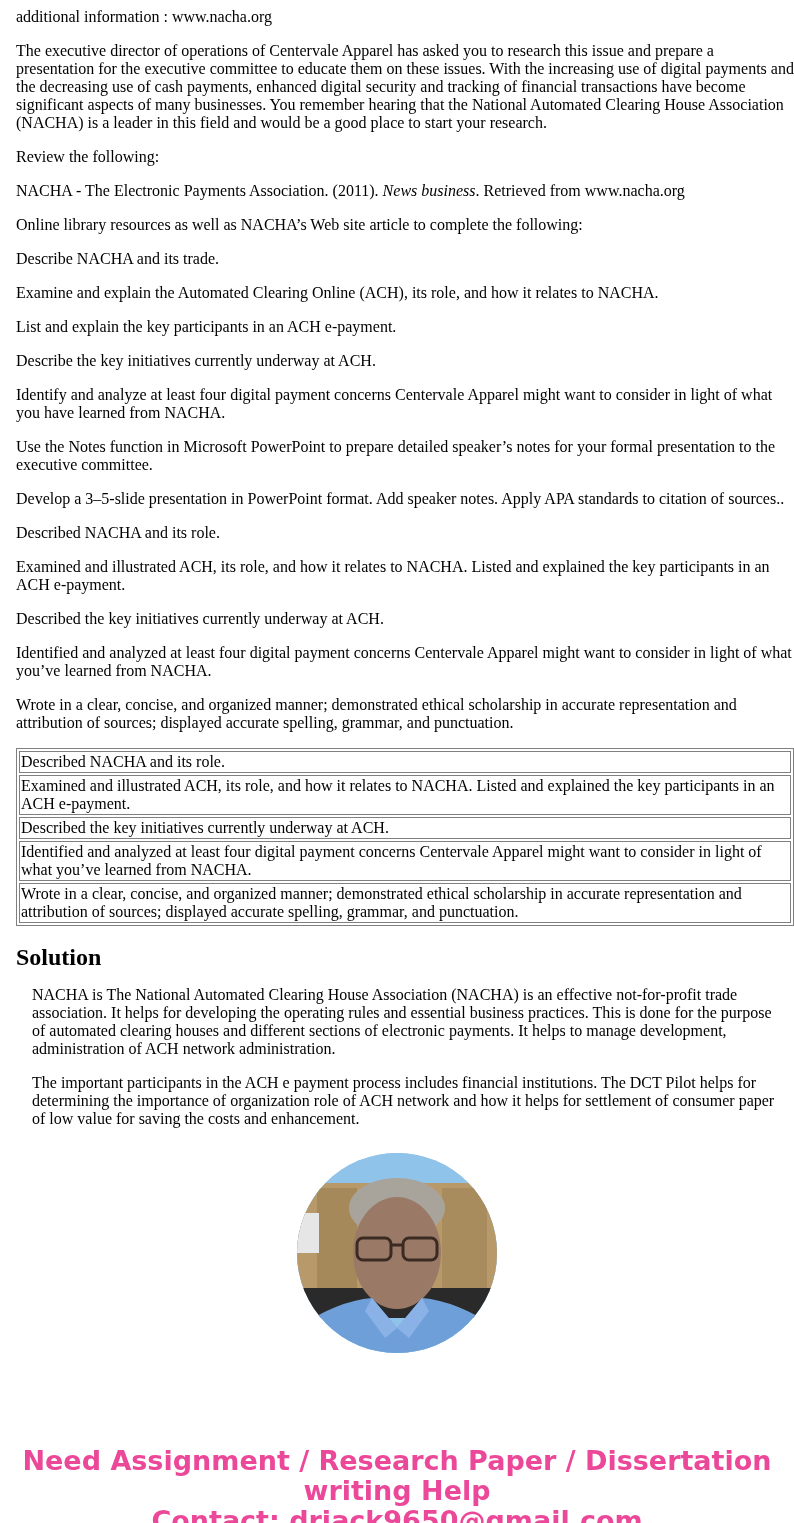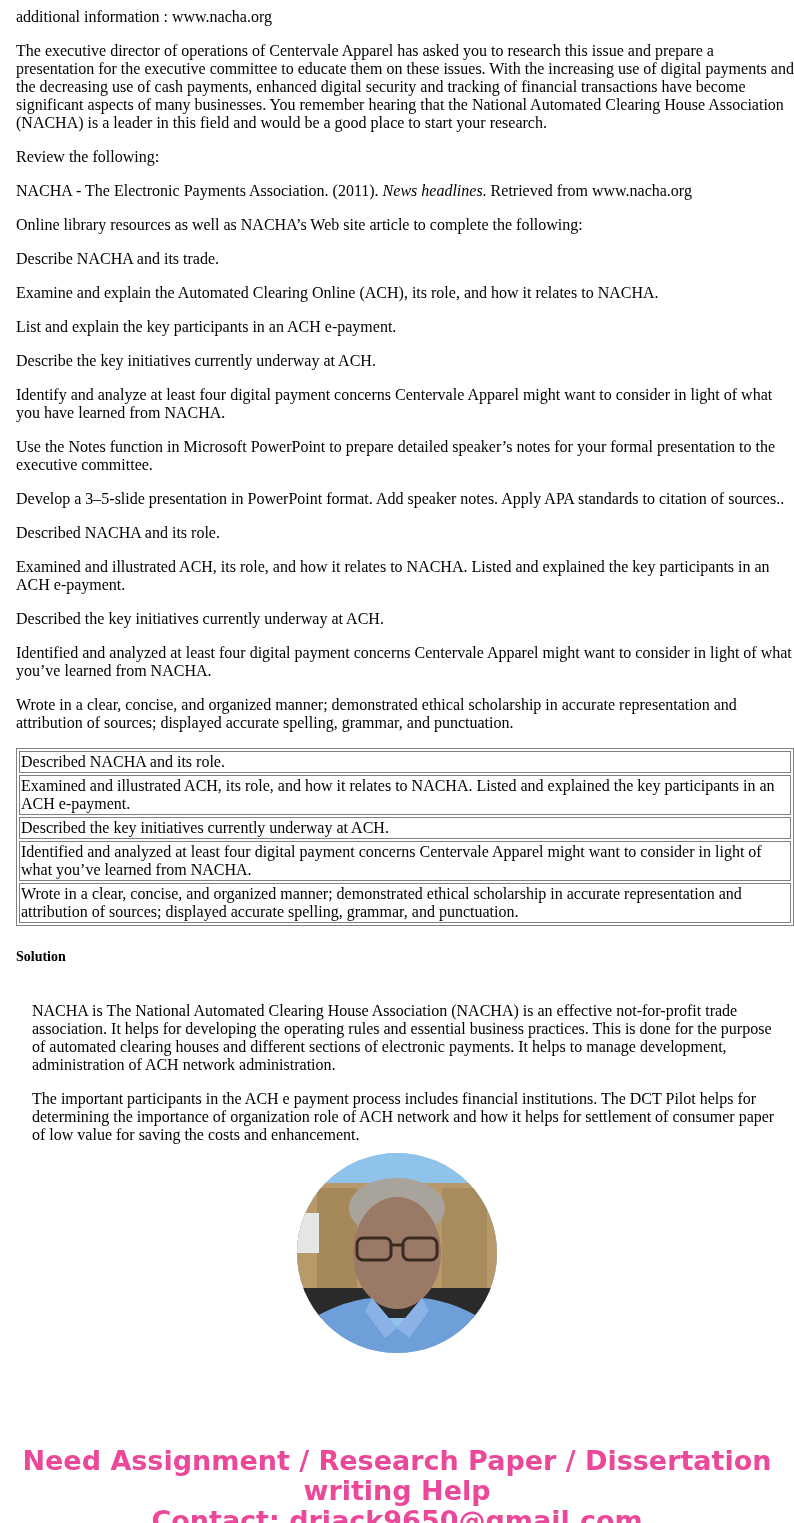--- a/index.html
+++ b/index.html
@@ -29,23 +29,23 @@
     margin: 16px 0;
     font-size: 16px;
     line-height: 18px;
   }
   table.rubric td {
     border: 1px solid #808080;
     padding: 1px;
     vertical-align: top;
   }
   h3.solution-title {
-    font-size: 14px;
+    font-size: 24px;
     font-weight: bold;
-    margin: 20px 0 34px 0;
+    margin: 20px 0 18px 0;
     line-height: 22px;
   }
   .solution-body p { margin: 16px; }
   .clipped-wrap {
     position: absolute;
     left: 8px;
     top: 1117px;
     width: 778px;
     height: 10px;
     overflow: hidden;
@@ -75,21 +75,21 @@
   }
   .cta div { margin: 0; }
 </style>
 </head>
 <body>
 
 <div class="content">
   <p class="first">additional information : www.nacha.org</p>
   <p>The executive director of operations of Centervale Apparel has asked you to research this issue and prepare a presentation for the executive committee to educate them on these issues. With the increasing use of digital payments and the decreasing use of cash payments, enhanced digital security and tracking of financial transactions have become significant aspects of many businesses. You remember hearing that the National Automated Clearing House Association (NACHA) is a leader in this field and would be a good place to start your research.</p>
   <p>Review the following:</p>
-  <p><span>NACHA - The Electronic Payments Association. (2011). </span><i>News headlines</i><span>. Retrieved from www.nacha.org</span></p>
+  <p><span>NACHA - The Electronic Payments Association. (2011). </span><i>News business</i><span>. Retrieved from www.nacha.org</span></p>
   <p>Online library resources as well as NACHA’s Web site article to complete the following:</p>
 
   <p>Describe NACHA and its trade.</p>
   <p>Examine and explain the Automated Clearing Online (ACH), its role, and how it relates to NACHA.</p>
   <p>List and explain the key participants in an ACH e-payment.</p>
   <p>Describe the key initiatives currently underway at ACH.</p>
   <p>Identify and analyze at least four digital payment concerns Centervale Apparel might want to consider in light of what you have learned from NACHA.</p>
   <p>Use the Notes function in Microsoft PowerPoint to prepare detailed speaker’s notes for your formal presentation to the executive committee.</p>
   <p>Develop a 3–5-slide presentation in PowerPoint format. Add speaker notes. Apply APA standards to citation of sources..</p>
 

